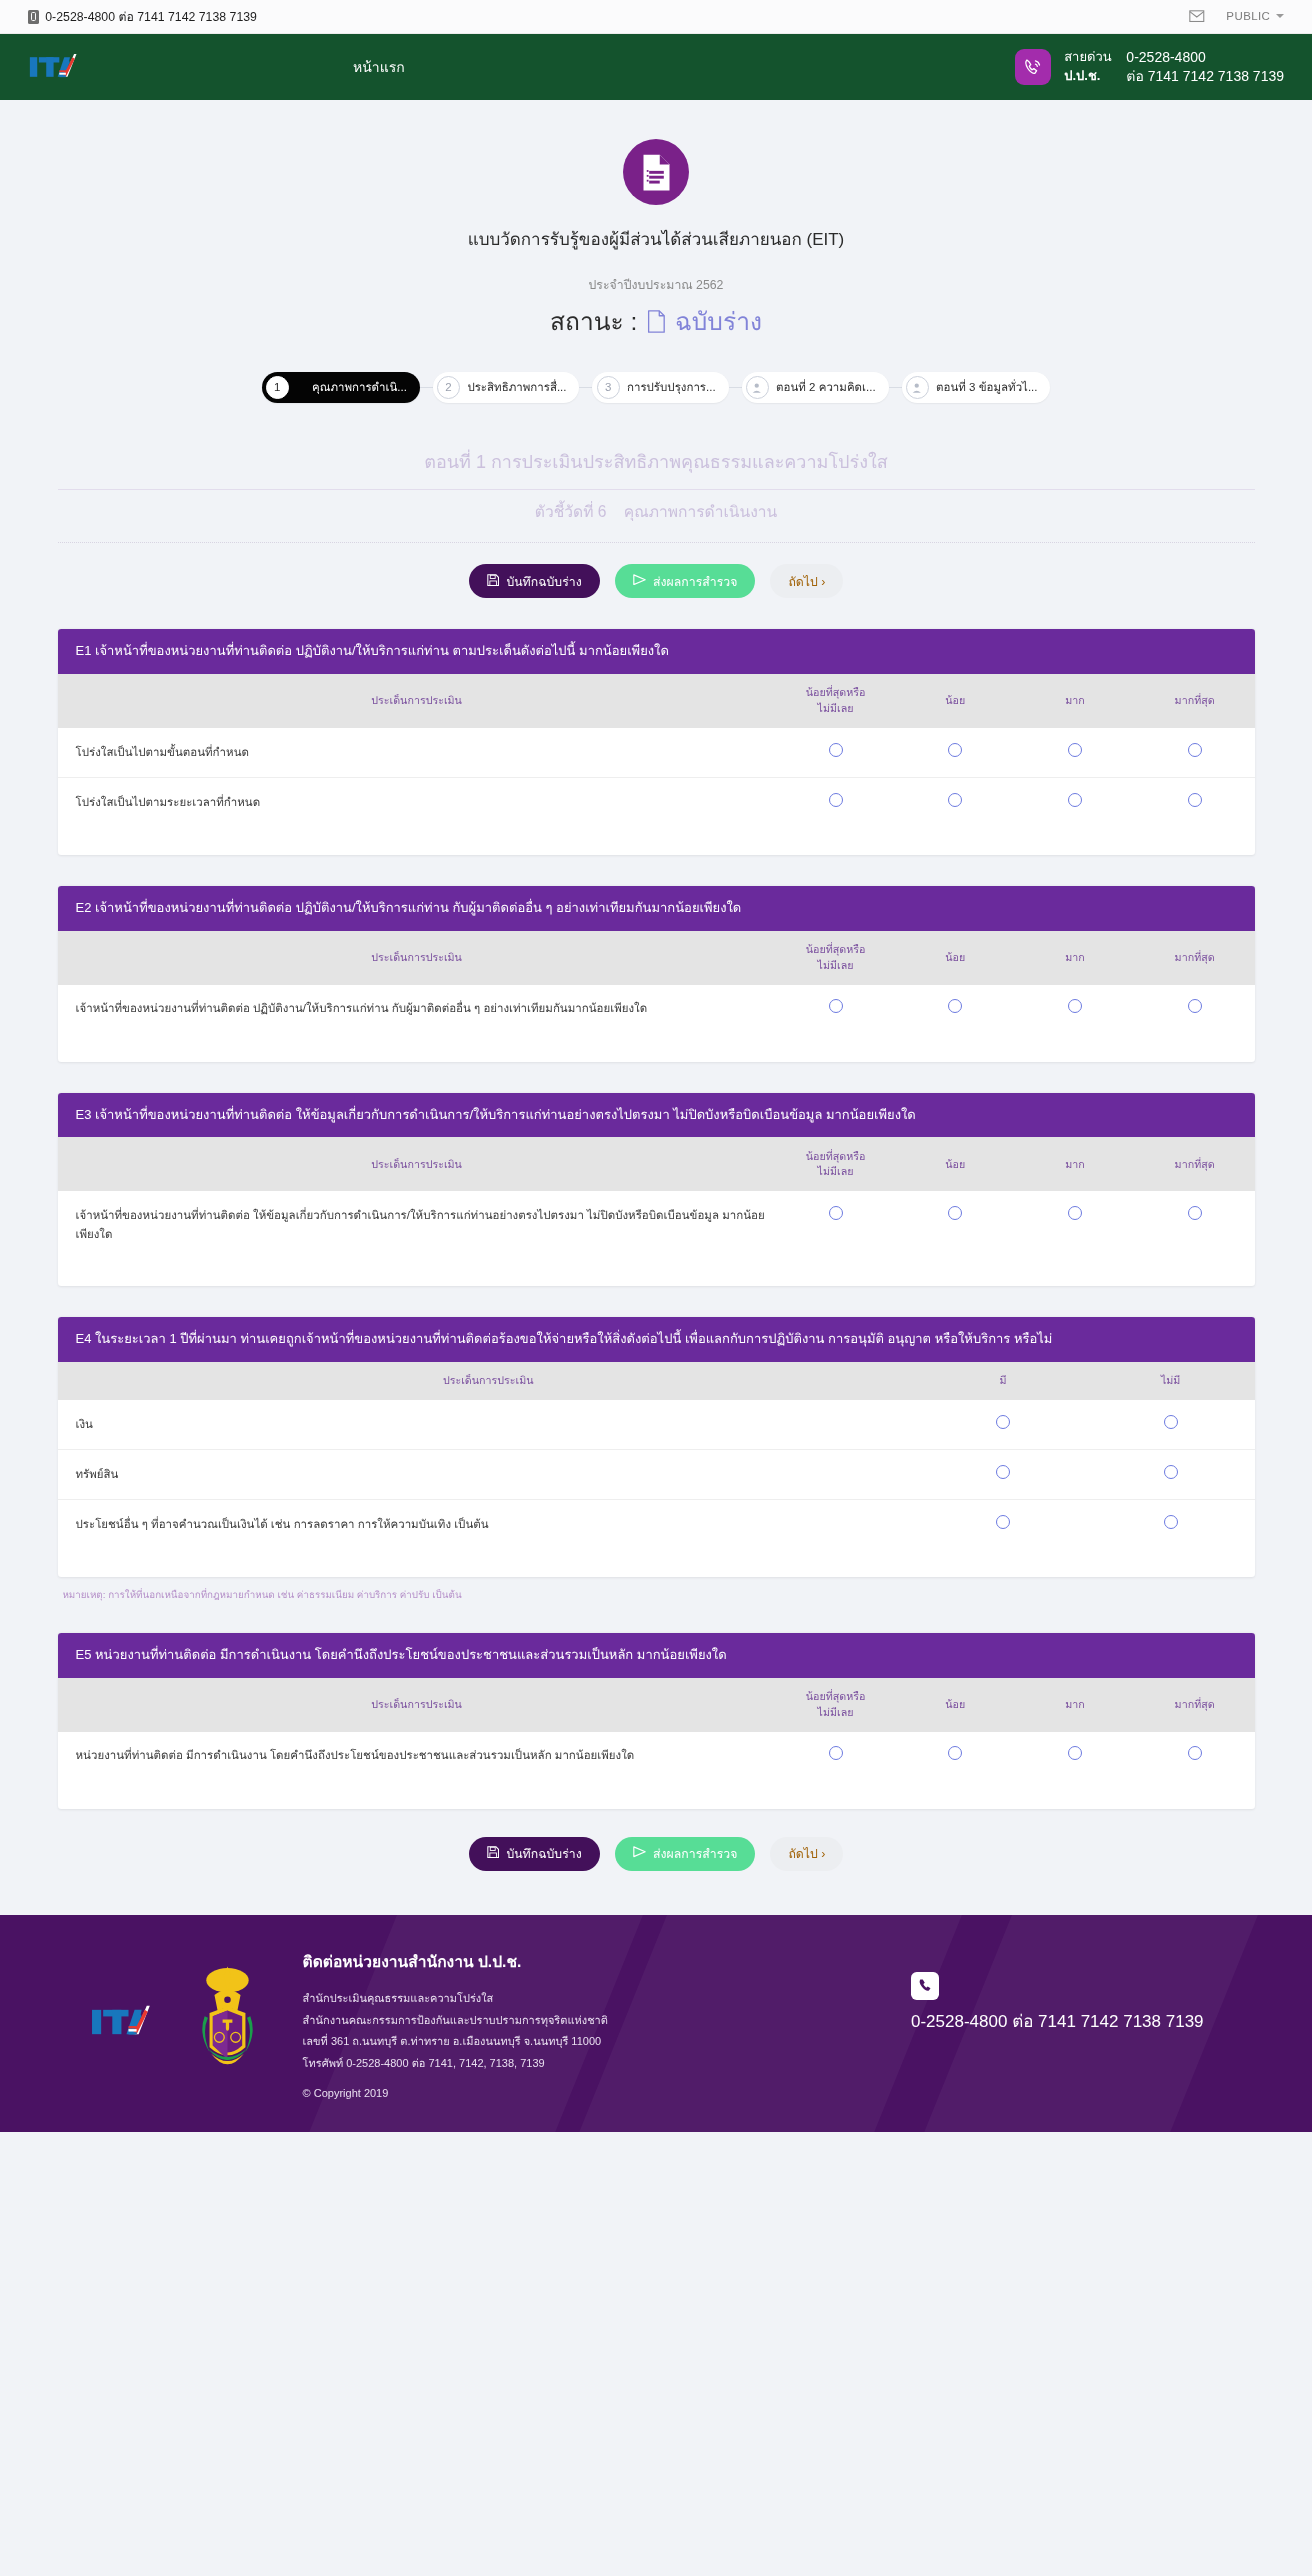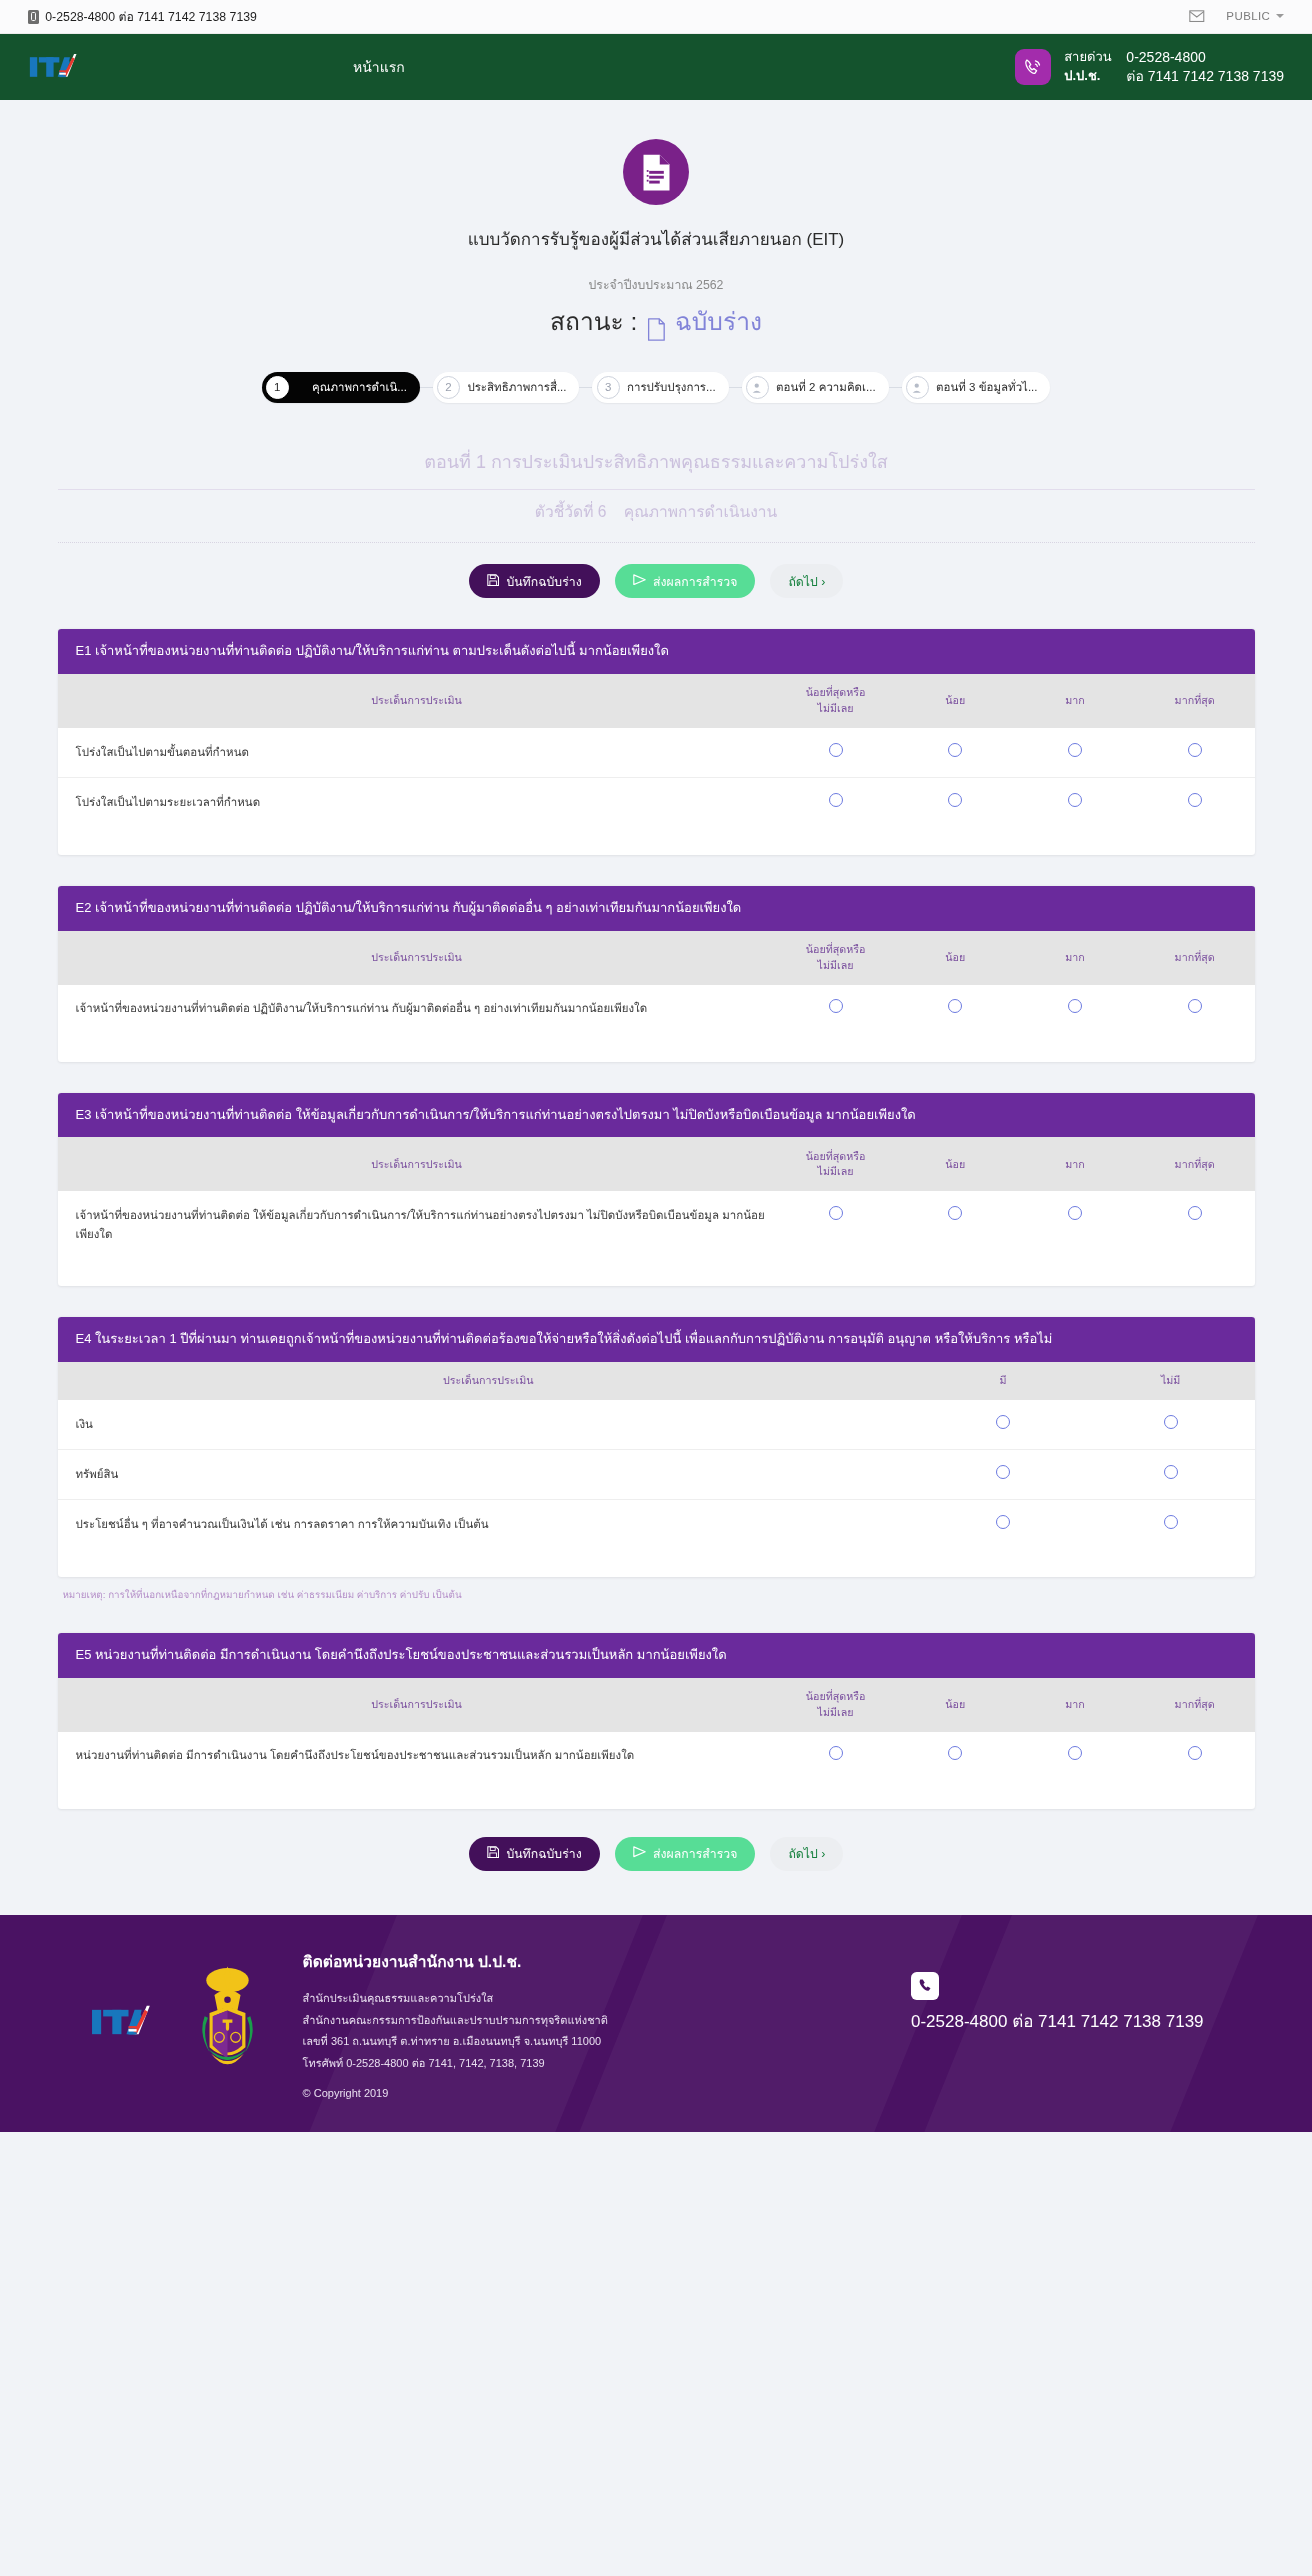--- a/index.html
+++ b/index.html
@@ -67,21 +67,21 @@
   .doc-circle {
     width: 66px; height: 66px; border-radius: 50%; background: #7a2189;
     margin: 0 auto; display: flex; align-items: center; justify-content: center;
   }
   .form-title {
     margin-top: 19.7px; font-size: 17px; color: #2b2b2b; font-weight: normal;
   }
   .fiscal-year { margin-top: 23px; font-size: 12.3px; color: #8a8a8a; }
   .status-line {
     margin-top: 8.2px; font-size: 24.6px; color: #2b2b2b;
-    display: flex; align-items: flex-end; justify-content: center; gap: 9.8px;
+    display: flex; align-items: center; justify-content: center; gap: 9.8px;
   }
   .status-value { color: #8183d8; }
   .status-doc-icon { display: inline-flex; }
 
   
   .stepper {
     margin: 31px auto 0; width: 1197px;
     display: flex; align-items: center; justify-content: center;
   }
   .step {
@@ -122,21 +122,21 @@
     display: flex; justify-content: center; align-items: center;
     gap: 15px; margin-top: 21.3px;
   }
   .btn {
     border: none; border-radius: 18px; height: 34px; padding: 0 18px;
     font-family: inherit; font-size: 12.3px; cursor: pointer;
     display: inline-flex; align-items: center; gap: 7.4px;
   }
   .btn-draft { background: #43105a; color: #fff; }
   .btn-submit { background: #57dd96; color: #fff; }
-  .btn-next { background: #eceef1; color: #15803d; }
+  .btn-next { background: #eceef1; color: #a16207; }
 
   
   .qcard {
     width: 1197px; margin: 31px auto 0; background: #fff;
     border-radius: 3.3px; overflow: hidden;
     box-shadow: 0 0.8px 2.5px rgba(0,0,0,.08);
   }
   .qcard-head {
     background: #6a2a9c; color: #fff; font-size: 13px;
     padding: 12.3px 18px; line-height: 1.55;

